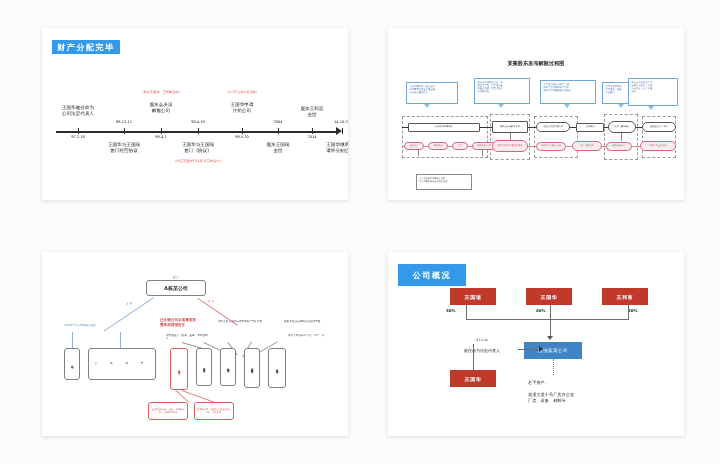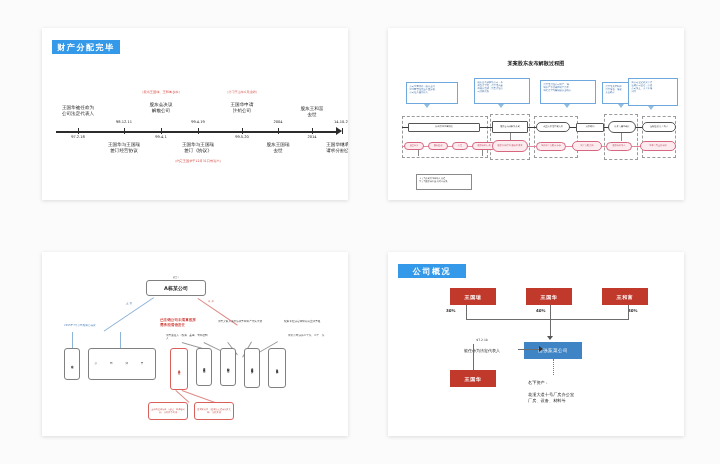--- a/index.html
+++ b/index.html
@@ -37,21 +37,21 @@
     background: #3399e8;
     color: #ffffff;
     font-size: 8px;
     letter-spacing: 1.6px;
     display: flex;
     align-items: center;
     justify-content: center;
     font-weight: bold;
   }
   #slide-1 .banner { left: 10px; top: 12px; width: 68px; height: 14px; }
-  #slide-4 .banner { left: 10px; top: 12px; width: 68px; height: 14px; }
+  #slide-4 .banner { left: 10px; top: 12px; width: 68px; height: 22px; }
 
   
   .tl-axis {
     position: absolute;
     left: 14px; top: 103px;
     width: 282px; height: 1.6px;
     background: #2c2c2c;
   }
   .tl-arrow {
     position: absolute;

